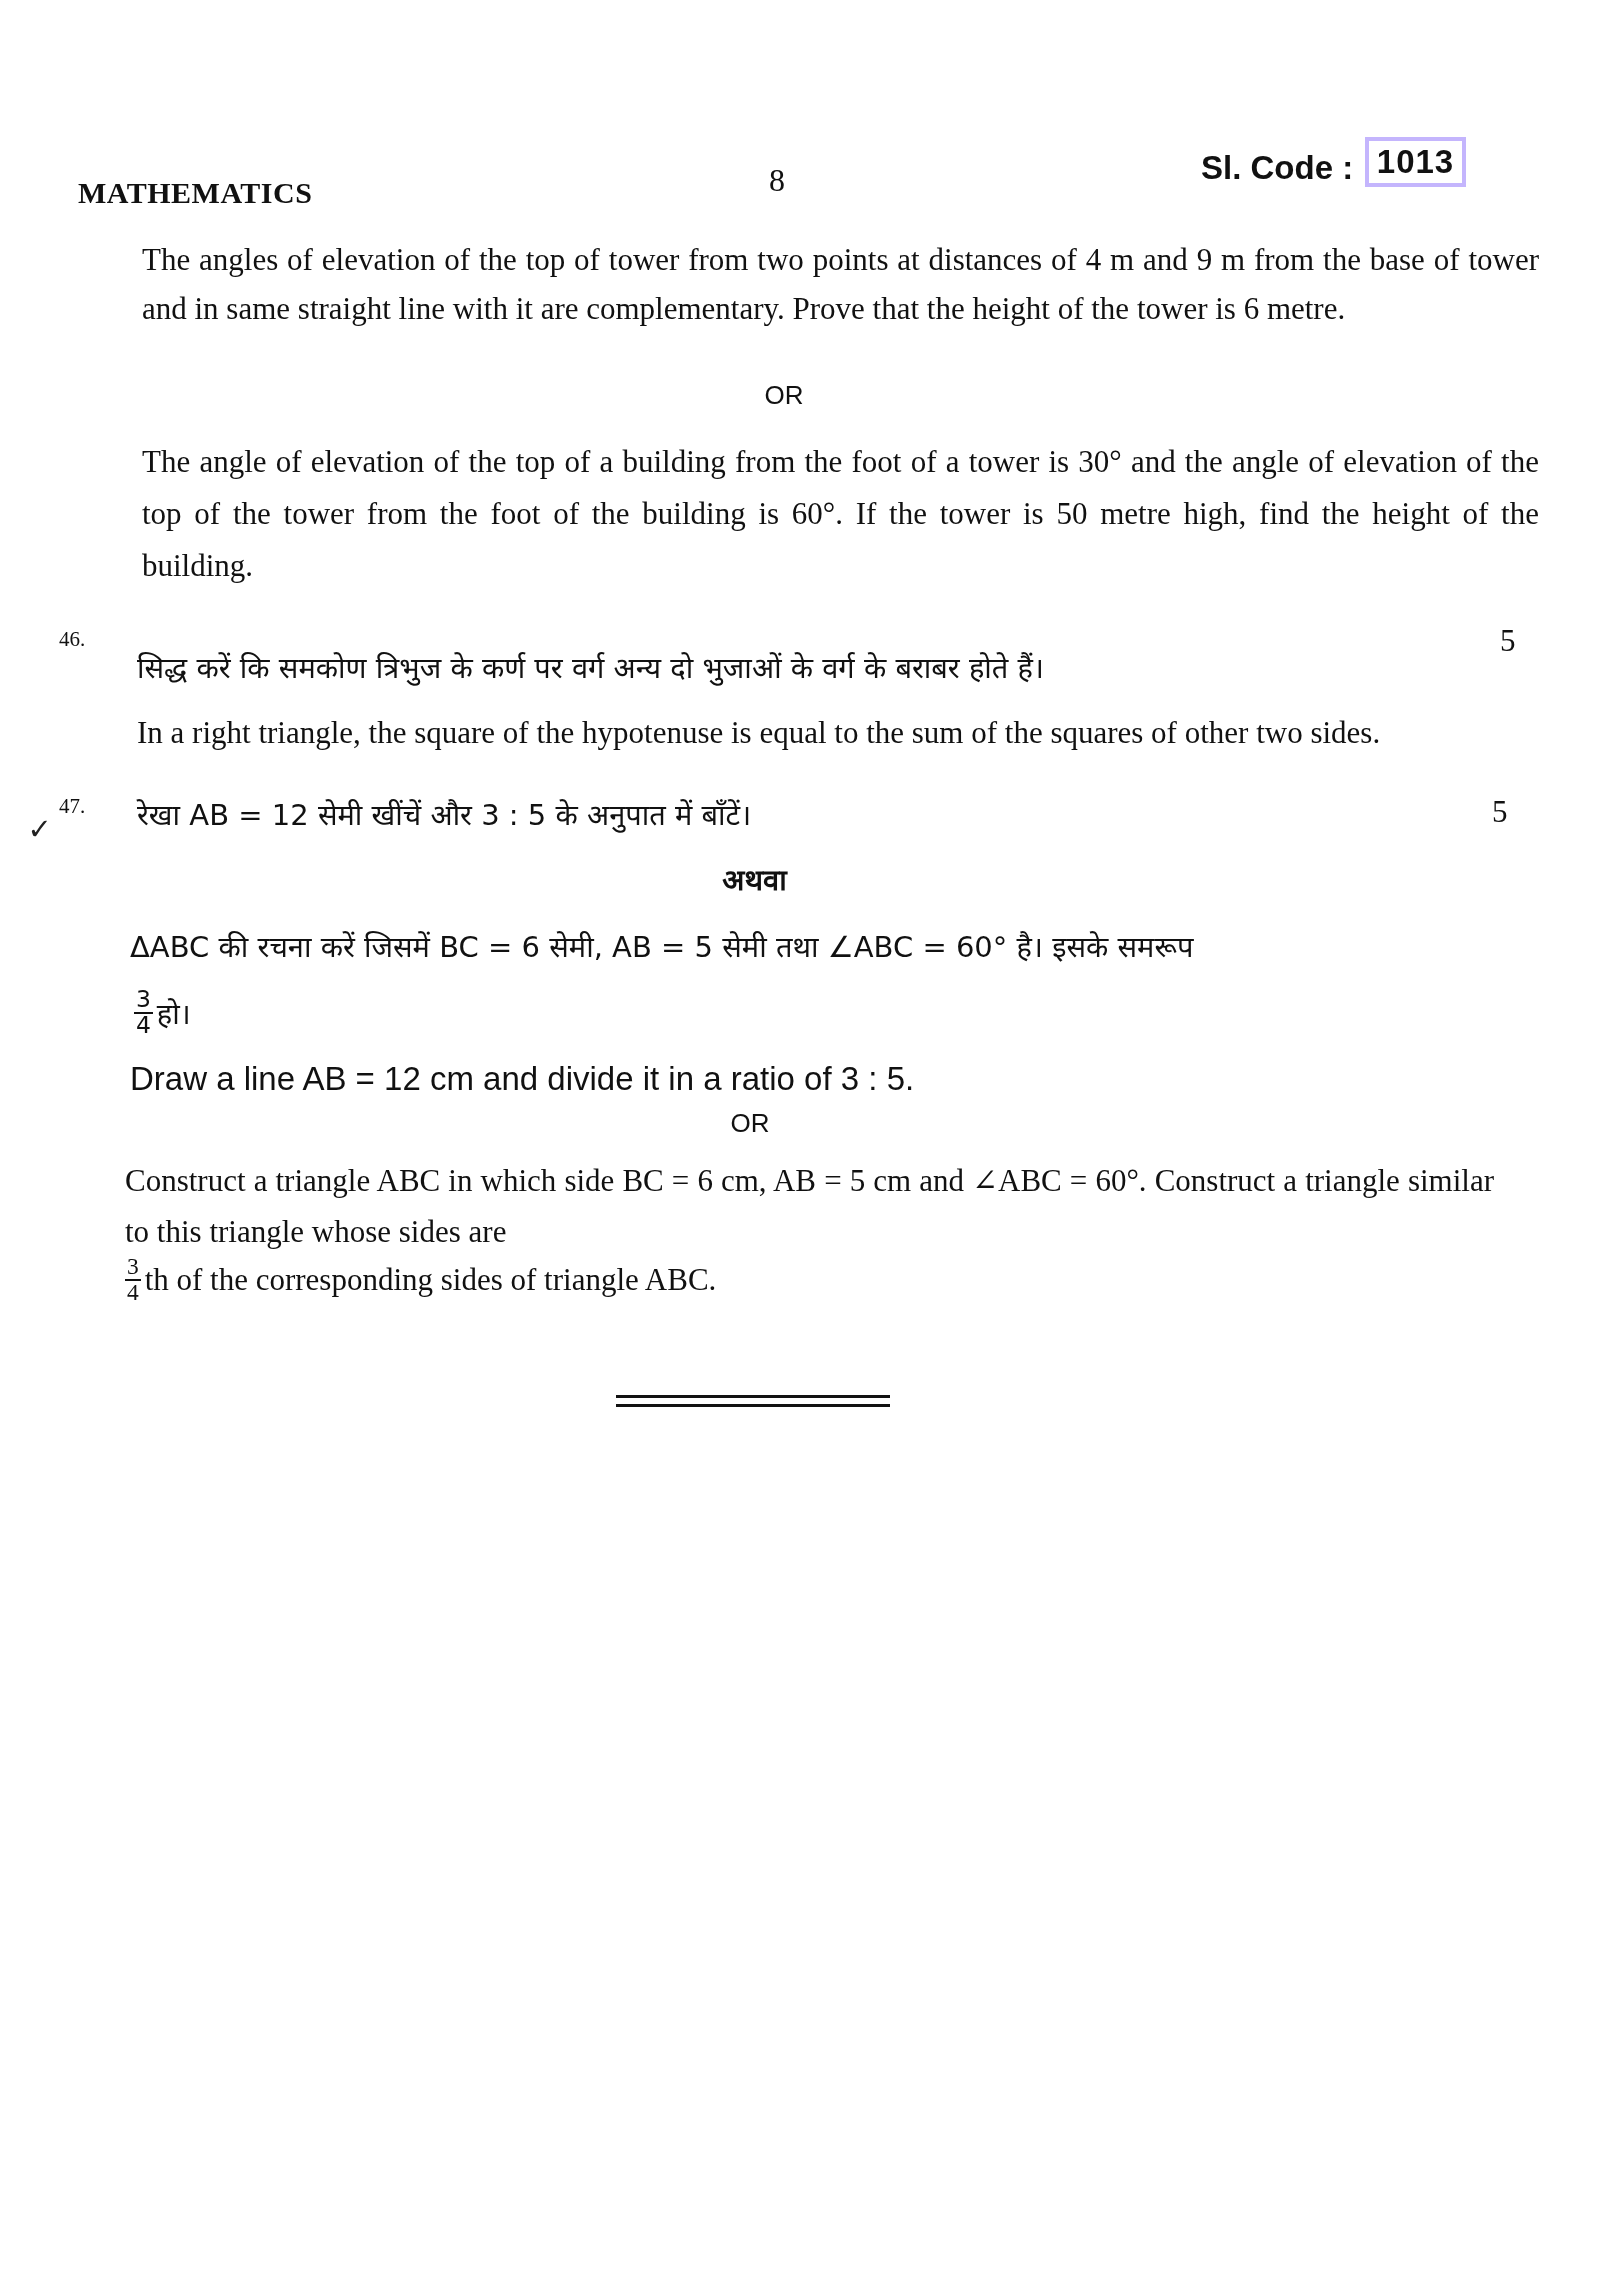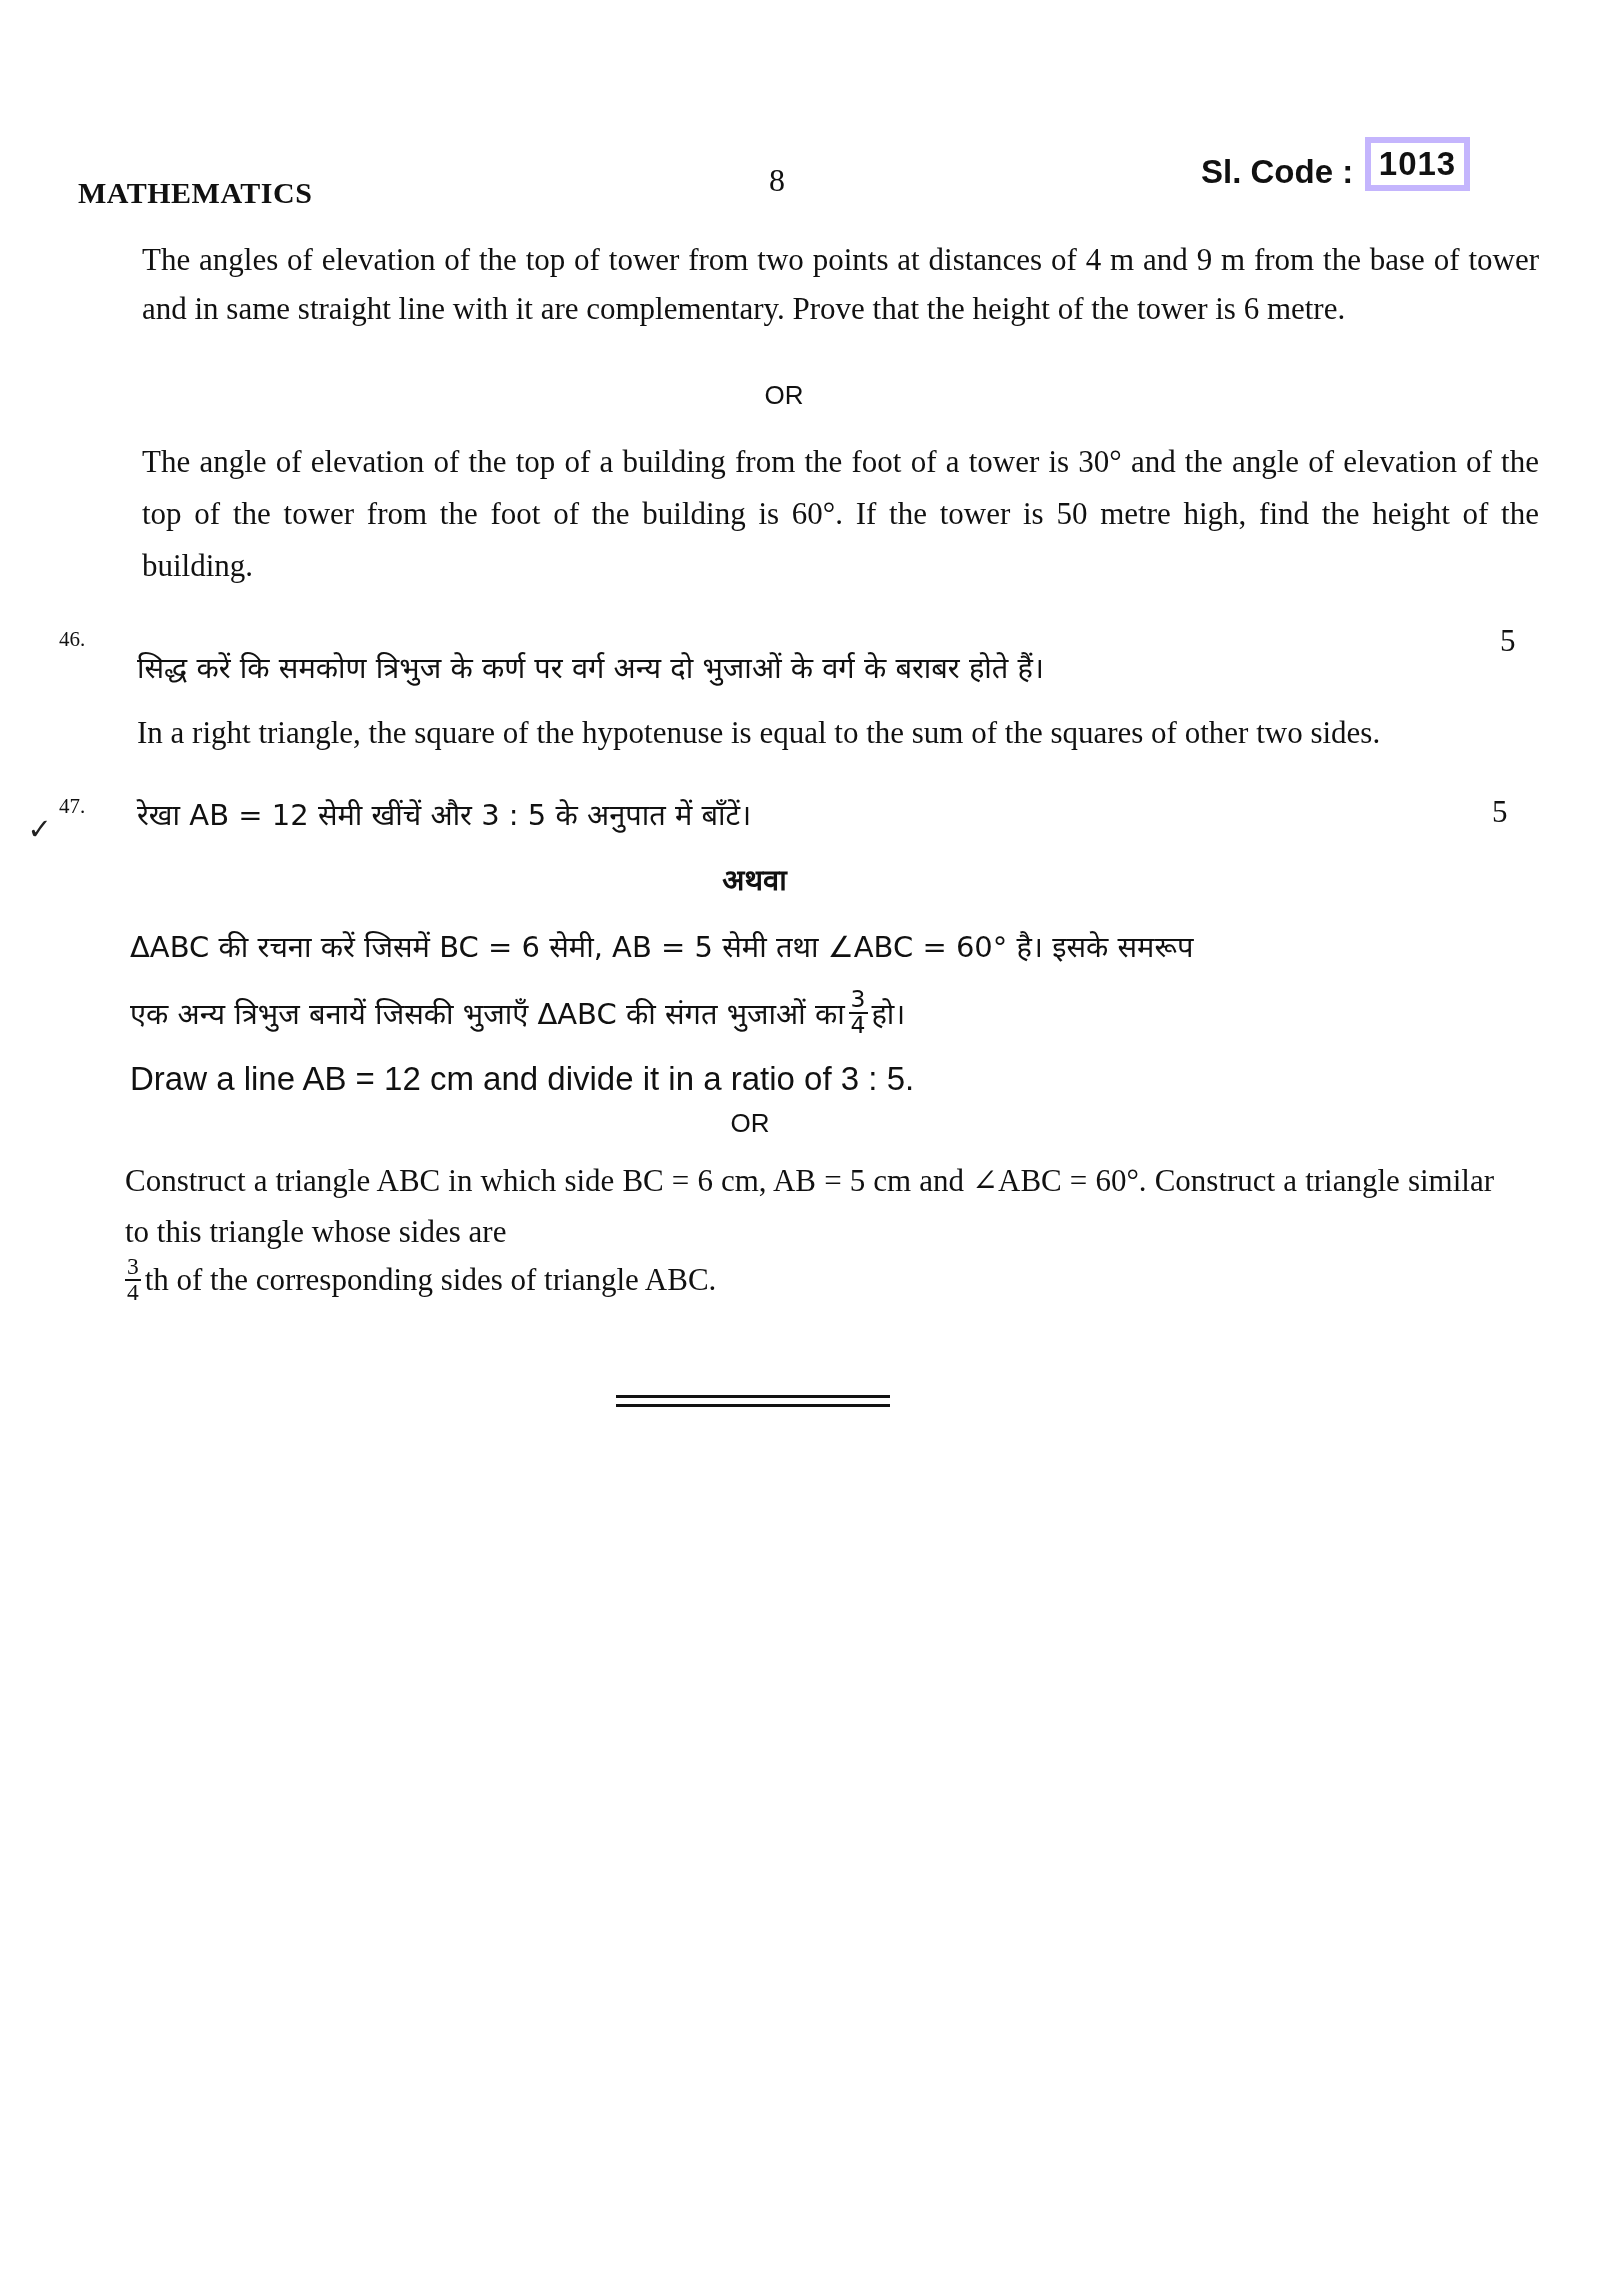--- a/index.html
+++ b/index.html
@@ -2,21 +2,21 @@
 <html><head>
 <meta charset="utf-8">
 <style>
   html, body { margin: 0; padding: 0; background: #ffffff; }
   body { width: 1621px; height: 2293px; position: relative; overflow: hidden;
          font-family: "Liberation Serif", "DejaVu Serif", serif; color: #111; }
   .abs { position: absolute; }
   .subject { left: 78px; top: 176px; font-weight: bold; font-size: 30px; letter-spacing: 0.5px; }
   .pageno { left: 769px; top: 162px; font-size: 32px; }
   .slcode { left: 1201px; top: 137px; font-weight: bold; font-size: 33px; font-family: "Liberation Sans", "DejaVu Sans", sans-serif; display: flex; align-items: flex-end; }
-  .slcode .box { border: 6px solid #c4b5fd; padding: 2px 7.8px; margin-left: 11.8px; letter-spacing: 1px; }
+  .slcode .box { border: 4px solid #c4b5fd; padding: 2px 7.8px; margin-left: 11.8px; letter-spacing: 1px; }
   .para { font-size: 31px; line-height: 49px; text-align: justify; }
   .or { font-size: 26px; text-align: center; font-family: "Liberation Sans", "DejaVu Sans", sans-serif; }
   .qnum { font-size: 21px; }
   .marks { font-size: 31px; }
   .hindi { font-size: 29px; font-family: "DejaVu Sans", sans-serif; }
   .sans { font-family: "Liberation Sans", "DejaVu Sans", sans-serif; }
   .frac { display: inline-flex; flex-direction: column; align-items: center; vertical-align: middle; font-size: 23.5px; line-height: 23.5px; margin: 0 3.9px; }
   .frac .num { border-bottom: 2px solid #111; padding: 0 2px; }
   .endline { left: 616px; width: 274px; height: 2.9px; background: #111; }
   .tick { position: absolute; font-size: 29px; color: #222; }
@@ -41,21 +41,20 @@
 <div class="abs para" style="left:137px; top:676px; width:1387px;margin-top:32px;">In a right triangle, the square of the hypotenuse is equal to the sum of the squares of other two sides.</div>
 
 <span class="tick" style="left:27.4px; top:812px;">✓</span>
 <div class="abs qnum" style="left:59px; top:794px;">47.</div>
 <div class="abs hindi" style="left:137px; top:794px; width:1206px;">रेखा AB = 12 सेमी खींचें और 3 : 5 के अनुपात में बाँटें।</div>
 <div class="abs marks" style="left:1492px; top:794px;">5</div>
 <div class="abs hindi" style="left:0; width:1509px; top:859px; text-align:center; font-weight:bold;">अथवा</div>
 
 <div class="abs hindi" style="left:130px; top:926px; width:1392px;">ΔABC की रचना करें जिसमें BC = 6 सेमी, AB = 5 सेमी तथा ∠ABC = 60° है। इसके समरूप</div>
 <div class="abs hindi" style="left:130px; top:988px; width:1392px; display:flex; align-items:center;">
-  <span>एक अन्य त्रिभुज बनायें जिसकी भुजाएँ ΔABC की संगत भुजाओं का</span>
   <span class="frac">
     <span class="num">3</span>
     <span>4</span>
   </span>
   <span>हो।</span>
 </div>
 
 <div class="abs para sans" style="left:130px; top:1054px; width:1392px; font-size:33px;">Draw a line AB = 12 cm and divide it in a ratio of 3 : 5.</div>
 <div class="abs or" style="left:0; width:1500px; top:1108px;">OR</div>
 <div class="abs para" style="left:125px; top:1155px; width:1369px; line-height:51px;">Construct a triangle ABC in which side BC = 6 cm, AB = 5 cm and ∠ABC = 60°. Construct a triangle similar to this triangle whose sides are</div>

